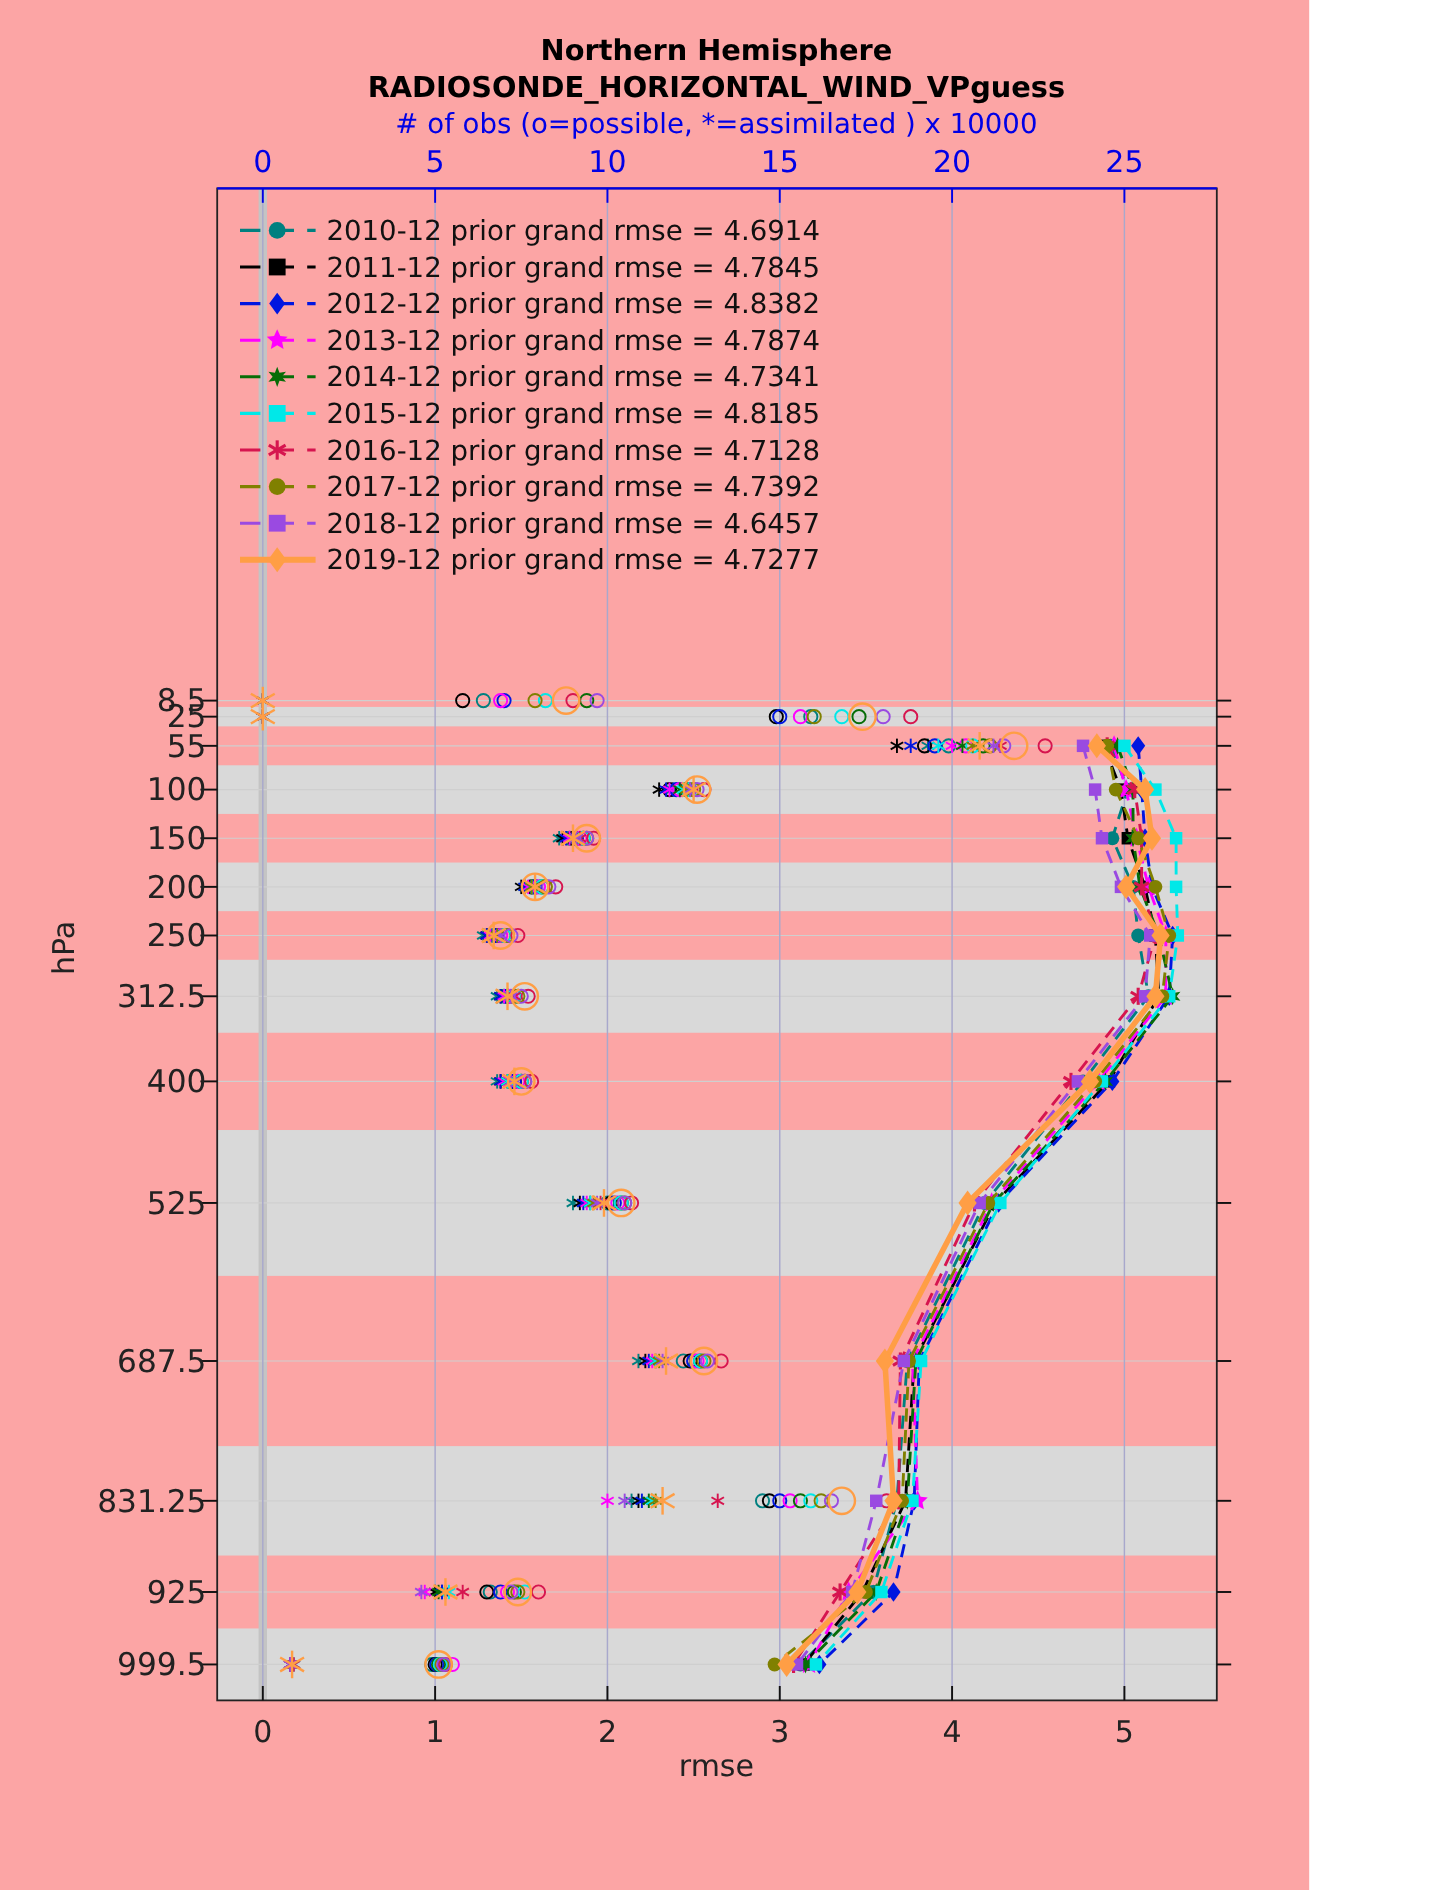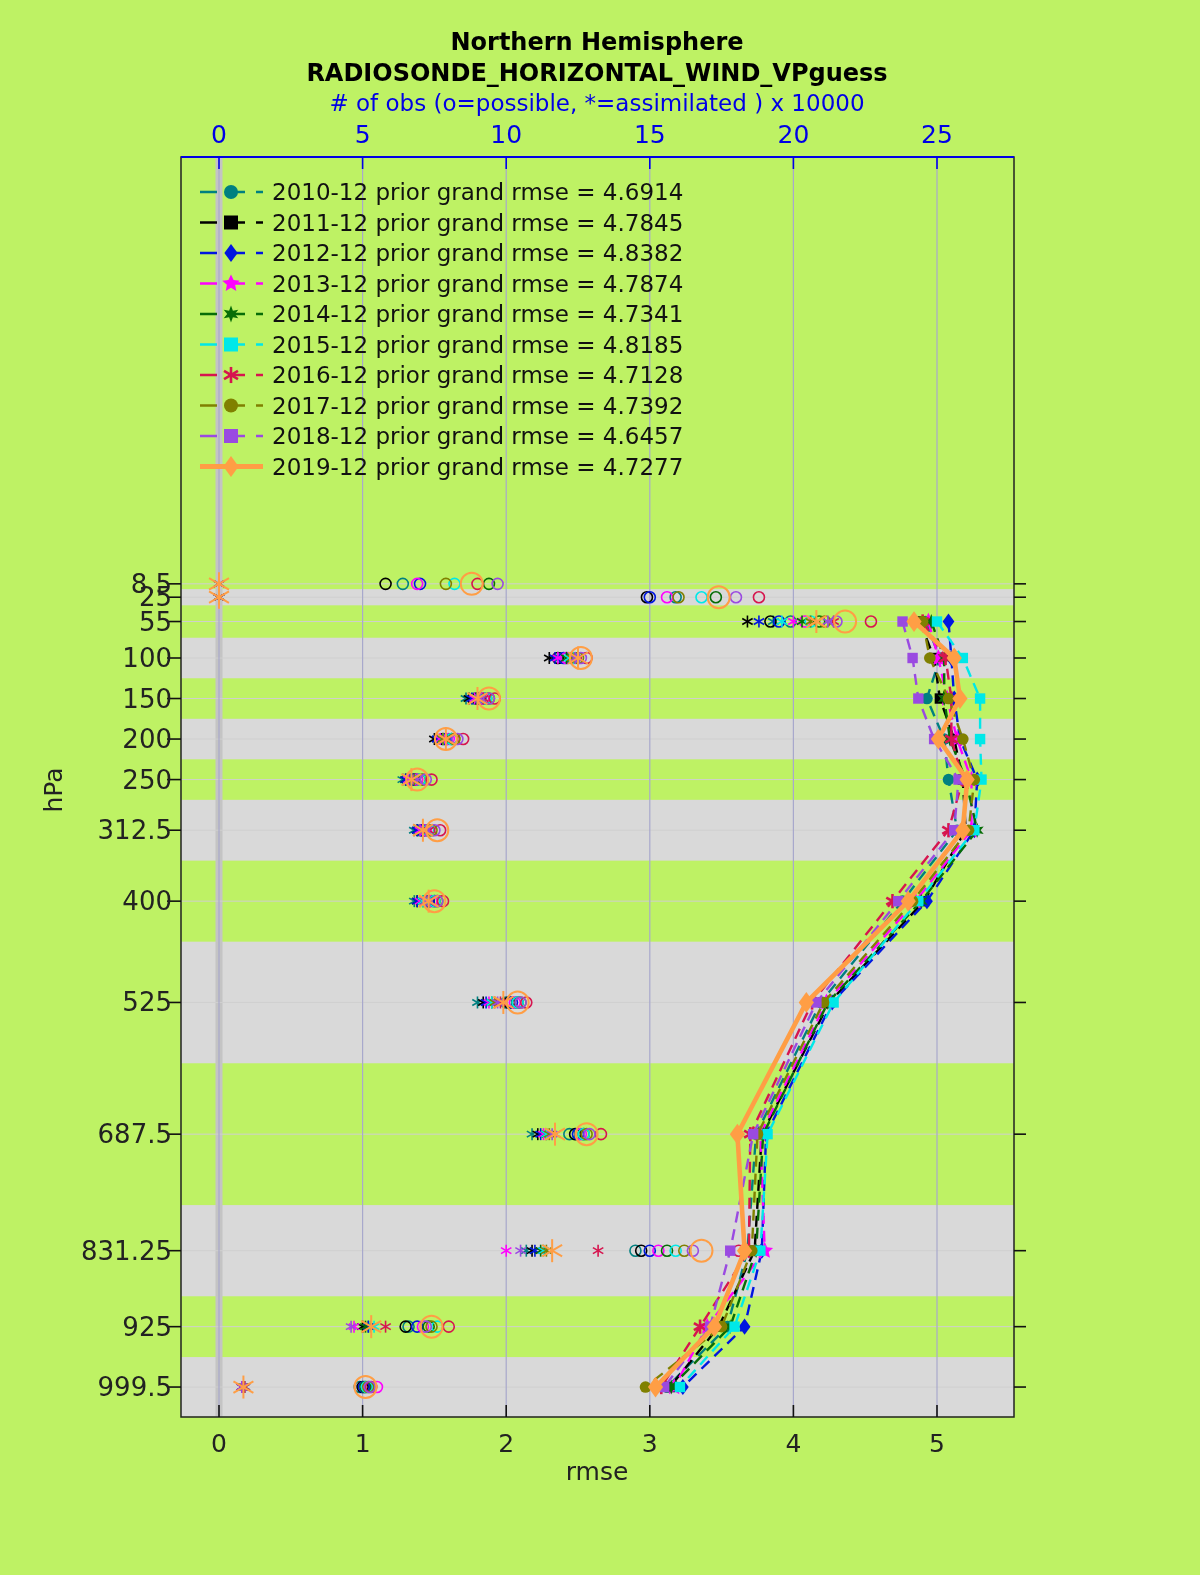--- a/index.html
+++ b/index.html
@@ -1,16 +1,16 @@
 <!DOCTYPE html>
 <html><head>
 <meta charset="utf-8">
 <style>
   html,body{margin:0;padding:0;background:#ffffff;}
-  #canvas{position:relative;width:1200px;height:1575px;background:#bef264;overflow:hidden;
+  #canvas{position:relative;width:1091px;height:1575px;background:#fca5a5;overflow:hidden;
           font-family:"DejaVu Sans",sans-serif;}
   #chart-svg{position:absolute;left:0;top:0;}
   text{font-family:"DejaVu Sans",sans-serif;}
   .title-line{font-weight:bold;fill:#000000;}
 </style>
 </head>
 <body>
 
 <div id="canvas">
   <svg id="chart-svg" width="1200" height="1575" viewBox="0 0 1200 1575">

